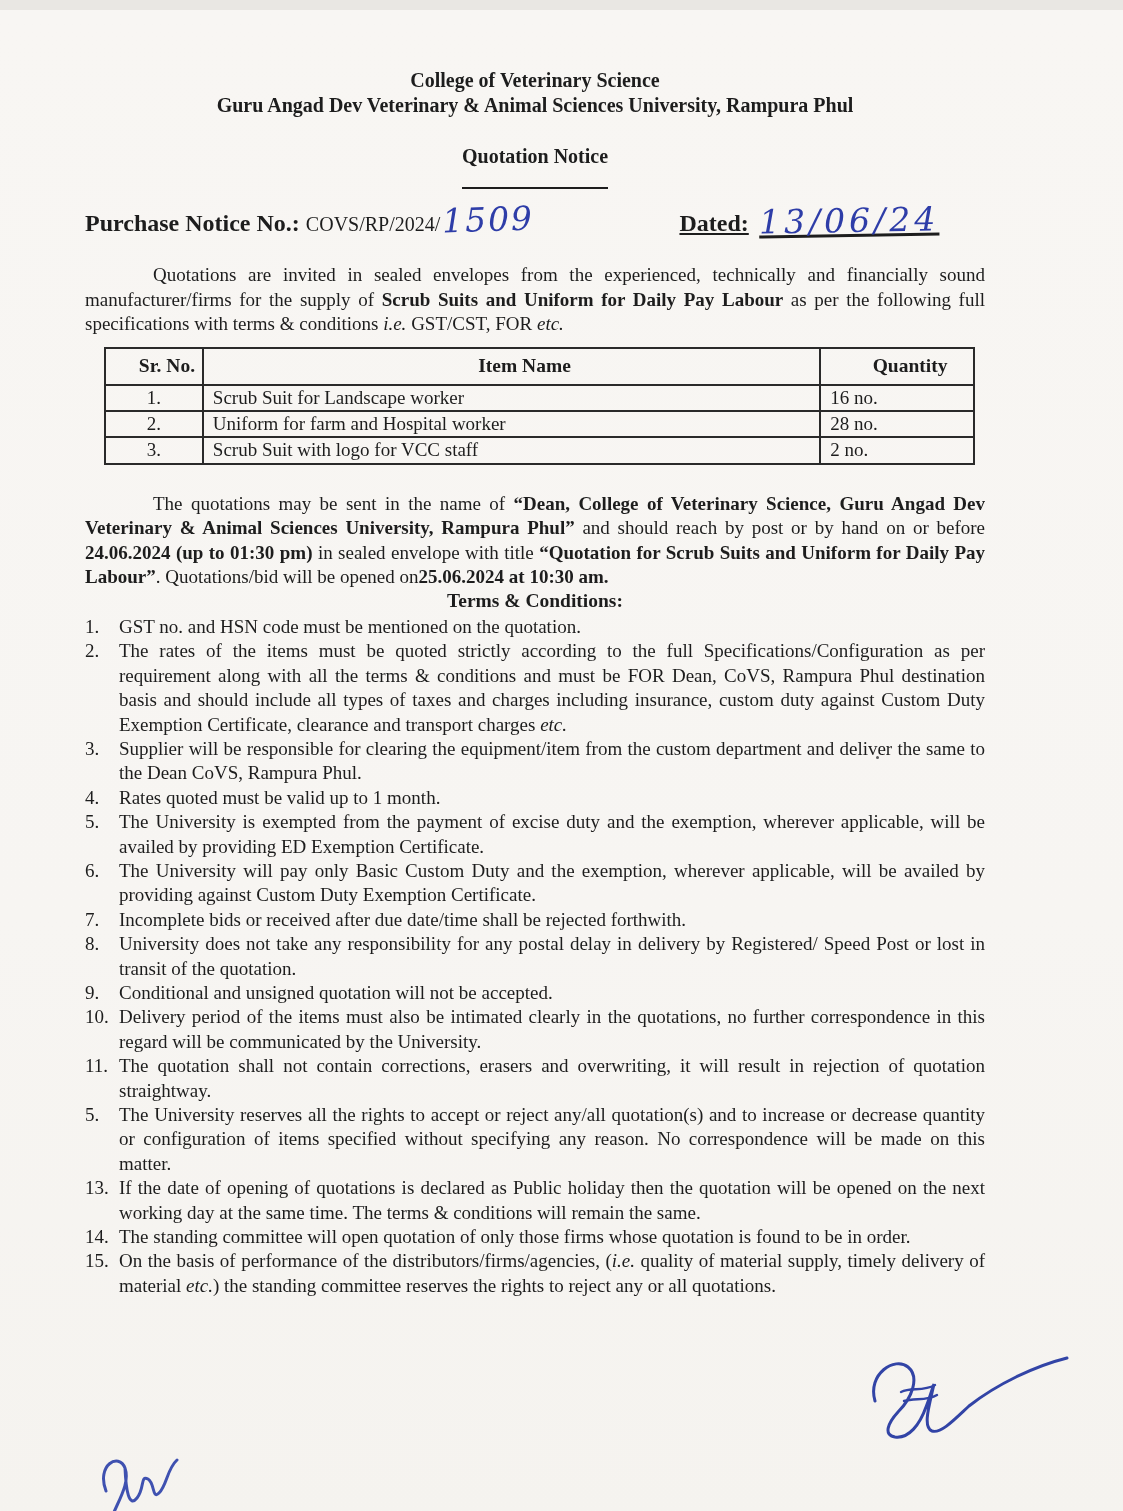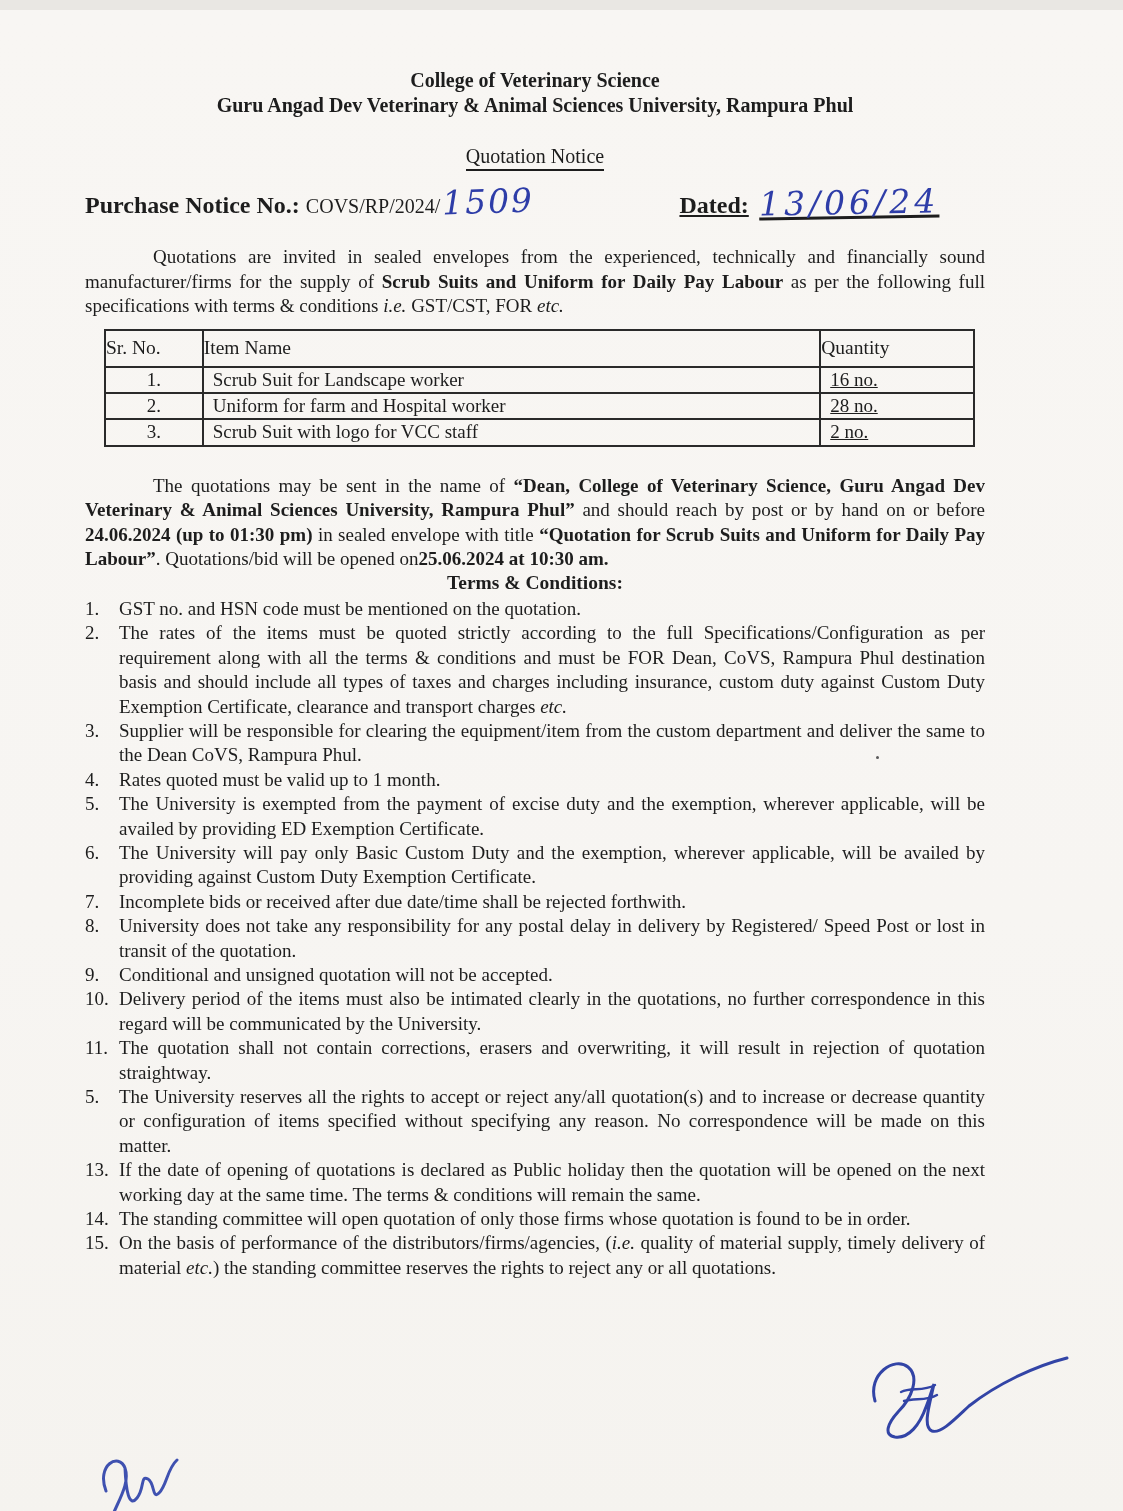--- a/index.html
+++ b/index.html
@@ -9,40 +9,40 @@
     position:relative; width:1123px; height:1511px; margin:10px auto;
     background:linear-gradient(180deg,#f8f6f3 0%, #f7f5f2 60%, #f5f3ef 100%);
     color:var(--text);
     font-family:"Liberation Serif","DejaVu Serif",serif;
     font-size:19px; line-height:24.4px;
     padding:58px 138px 0 85px;
     overflow:hidden;
   }
   .hdr { text-align:center; font-weight:bold; font-size:20px; line-height:25px; }
   .notice-title-wrap { text-align:center; margin-top:26px; }
-  .notice-title { display:inline-block; font-weight:normal; font-size:20px;
-    border-bottom:2px solid #1d1d1d; padding-bottom:1px; }
+  .notice-title { display:inline-block; font-weight:bold; font-size:20px;
+    border-bottom:2px solid #1d1d1d; padding-bottom:19px; }
   .purchase-row { display:flex; align-items:baseline; margin-top:21px; height:36px; white-space:nowrap; }
   .purchase-label, .dated-label { font-weight:bold; font-size:24px; }
   .purchase-ref { font-size:20px; }
   .hand { display:inline-block; color:var(--ink); font-style:italic;
     font-family:"DejaVu Serif",serif; line-height:20px; height:20px; overflow:visible; }
   .hand-no { font-size:33px; letter-spacing:2px; transform:rotate(-2deg); margin-left:2px; }
   .hand-date { font-size:33px; letter-spacing:4px; transform:rotate(-1deg); margin-left:10px; }
   .right-group { margin-left:auto; padding-right:46px; display:flex; align-items:flex-start;text-decoration:underline; }
   .para { text-align:justify; text-indent:68px; margin-top:17px; }
   .para2 { margin-top:27px; }
   table.items { border-collapse:collapse; margin:10px 0 0 19px; width:871px;
     font-size:19px; }
   table.items th, table.items td { border:2px solid #2a2a2a; }
-  table.items th { height:37px; font-weight:normal; text-align:left; font-size:19.5px; }
+  table.items th { height:37px; font-weight:bold; text-align:center; font-size:19.5px;padding-left:26px; }
   table.items td { height:26px; padding:0 9px; }
   td.c-sr { text-align:center; width:98px; padding:0; }
   td.c-item { width:619px; }
-  td.c-qty { width:154px;text-decoration:underline; }
+  td.c-qty { width:154px; }
   .terms-title { text-align:center; font-weight:bold; font-size:19.5px; margin-top:0; }
   .terms { margin-top:1px; }
   .term { display:flex; }
   .term-no { flex:0 0 34px; }
   .term-body { flex:1; text-align:justify; }
   .sig-dean-svg { position:absolute; left:845px; top:1336px; }
   .sig-block { position:absolute; left:800px; top:1440px; width:225px; text-align:center;
     font-size:20px; line-height:25px; }
   .sig-left-svg { position:absolute; left:88px; top:1437px; }
   .speck { position:absolute; left:876px; top:746px; width:3px; height:3px;

